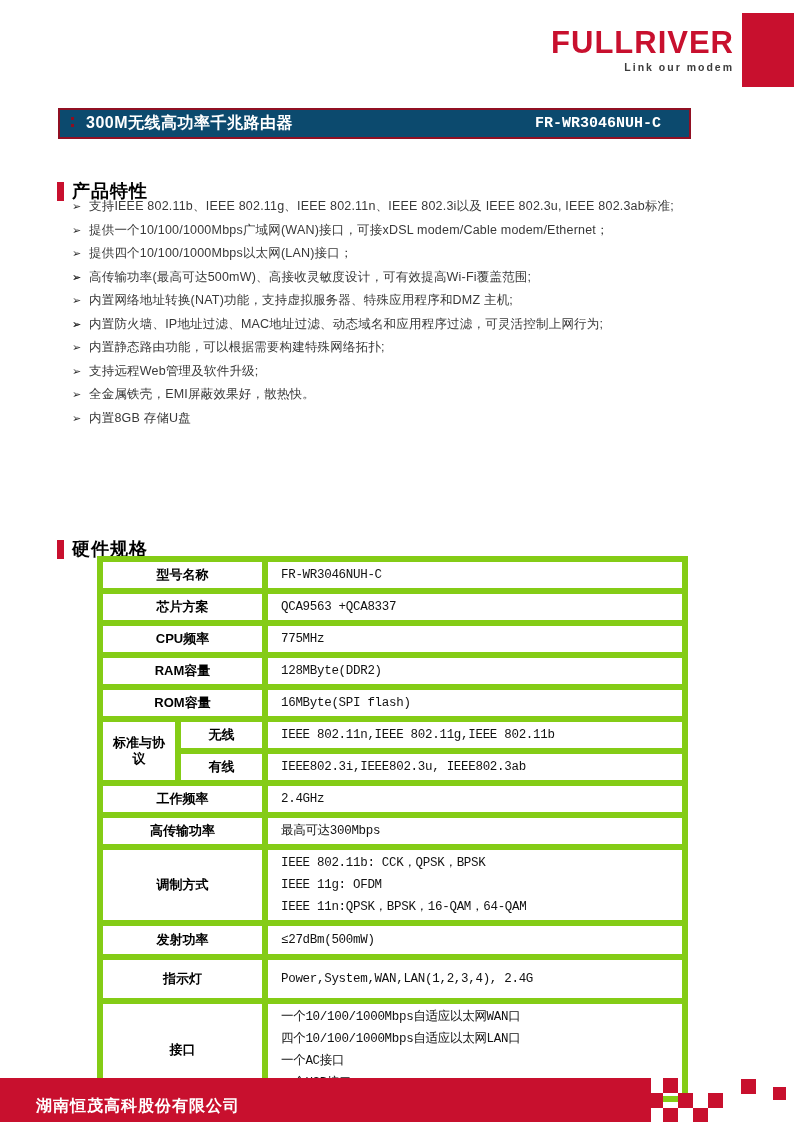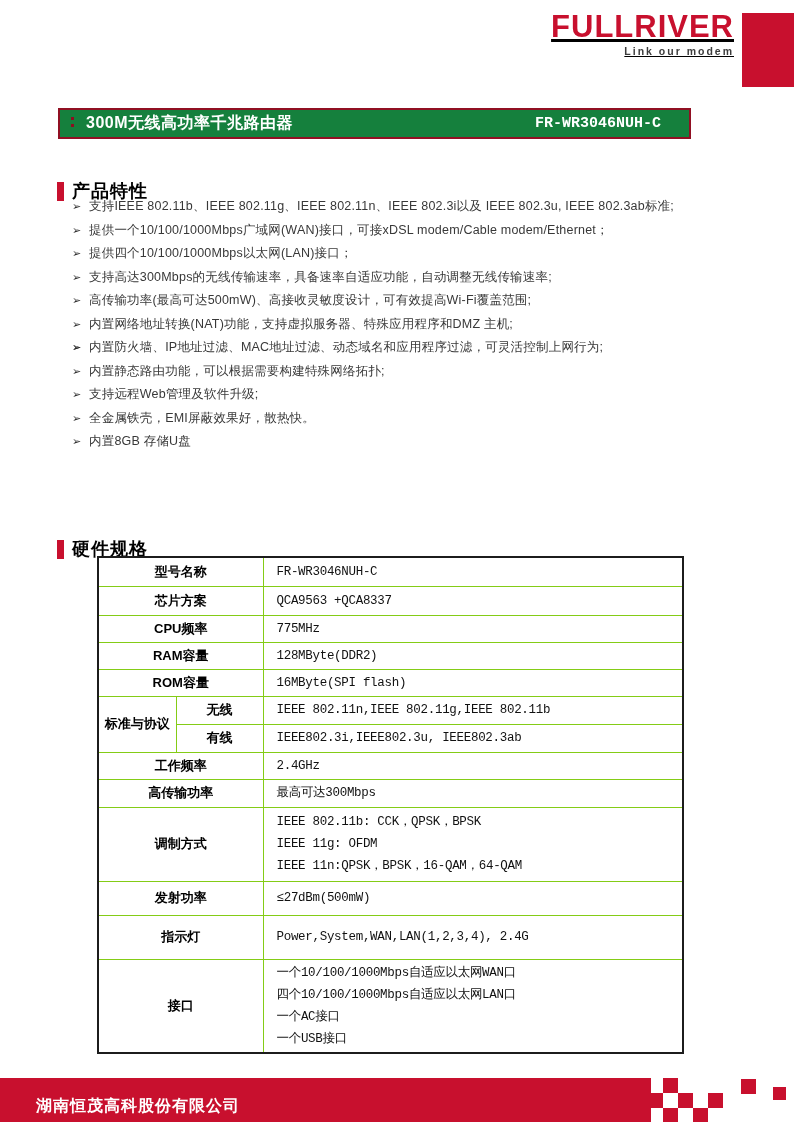--- a/index.html
+++ b/index.html
@@ -4,38 +4,38 @@
 <style>
   * { margin:0; padding:0; box-sizing:border-box; }
   html,body { background:#e8e8e8; }
   body { font-family:"Liberation Sans","DejaVu Sans",sans-serif; }
   .page {
     position:relative; width:794px; height:1122px; margin:0 auto;
     background:#ffffff; overflow:hidden;
   }
 
   
-  .logo { position:absolute; top:12px; left:503px; width:231px;text-decoration:underline; }
+  .logo { position:absolute; top:28px; left:503px; width:231px; }
   .logo .brand {
     color:#C8102E; font-weight:bold; font-size:31px; letter-spacing:1px;
     font-family:"Liberation Sans",sans-serif; line-height:30px; text-align:right;
   }
   .logo .tagline {
     margin-top:3px; text-align:right; color:#3c3c3c; font-size:10.5px;
     letter-spacing:2px; font-weight:bold;
   }
   .corner-block {
     position:absolute; top:13px; left:742px; width:52px; height:74px;
     background:#C8102E;
   }
 
   
   .title-bar {
     position:absolute; top:108px; left:58px; width:633px; height:31px;
-    background:#15803d; border:2px solid #911023;
+    background:#0c4a6e; border:2px solid #911023;
     display:flex; align-items:center; justify-content:space-between;
     padding:0 28px 0 26px;
   }
   .title-bar .dots { position:absolute; left:11px; top:7px; width:4px; }
   .title-bar .dots i { display:block; width:3px; height:3px; background:#8d0f21; margin-bottom:4px; }
   .title-bar .prod-title { color:#ffffff; font-weight:bold; font-size:16px; letter-spacing:0.5px; }
   .title-bar .model { color:#ffffff; font-size:15px; font-family:"Liberation Mono","DejaVu Sans Mono",monospace; font-weight:bold; letter-spacing:0px; }
 
   
   .sec-head { position:absolute; left:57px; display:flex; align-items:center;margin-top:16px; }
@@ -53,21 +53,21 @@
   .features li .blt {
     position:absolute; left:0; top:0; font-size:11px; color:#2b2b2b; line-height:23.5px;
   }
 
   
   .spec-table {
     position:absolute; top:556px; left:97px; width:585px;
     border-collapse:collapse; table-layout:fixed;
     border:2px solid #1c1c1c;
   }
-  .spec-table td { border:1px solid #84cc16; vertical-align:middle; }
+  .spec-table td { border:6px solid #84cc16; vertical-align:middle; }
   .spec-table .label {
     text-align:center; font-weight:bold; font-size:13px; color:#000;
     padding:2px 4px; line-height:16px;
   }
   .spec-table .value {
     font-family:"Liberation Mono","DejaVu Sans Mono",monospace;
     font-size:12.5px; color:#111; padding:2px 4px 2px 13px; line-height:22px;
     letter-spacing:-0.3px;
   }
   .spec-table .value div { line-height:22px; }
@@ -112,21 +112,21 @@
 
   <div class="sec-head" id="features-head">
     <span class="red-tick"></span>
     <span class="txt">产品特性</span>
   </div>
 
   <ul class="features">
     <li><span class="blt">➢</span><span>支持IEEE 802.11b、IEEE 802.11g、IEEE 802.11n、IEEE 802.3i以及 IEEE 802.3u, IEEE 802.3ab标准;</span></li>
     <li><span class="blt">➢</span><span>提供一个10/100/1000Mbps广域网(WAN)接口，可接xDSL modem/Cable modem/Ethernet；</span></li>
     <li><span class="blt">➢</span><span>提供四个10/100/1000Mbps以太网(LAN)接口；</span></li>
-    <li><span class="blt">➢</span><span>支持高达300Mbps的无线传输速率，具备速率自适应功能，自动调整无线传输速率;</span></li>
+    <li><span class="blt">➢</span></li>
     <li><span class="blt">➢</span><span>高传输功率(最高可达500mW)、高接收灵敏度设计，可有效提高Wi-Fi覆盖范围;</span></li>
     <li><span class="blt">➢</span><span>内置网络地址转换(NAT)功能，支持虚拟服务器、特殊应用程序和DMZ 主机;</span></li>
     <li><span class="blt">➢</span></li>
     <li><span class="blt">➢</span><span>内置防火墙、IP地址过滤、MAC地址过滤、动态域名和应用程序过滤，可灵活控制上网行为;</span></li>
     <li><span class="blt">➢</span><span>内置静态路由功能，可以根据需要构建特殊网络拓扑;</span></li>
     <li><span class="blt">➢</span><span>支持远程Web管理及软件升级;</span></li>
     <li><span class="blt">➢</span><span>全金属铁壳，EMI屏蔽效果好，散热快。</span></li>
     <li><span class="blt">➢</span><span>内置8GB 存储U盘</span></li>
   </ul>
 

